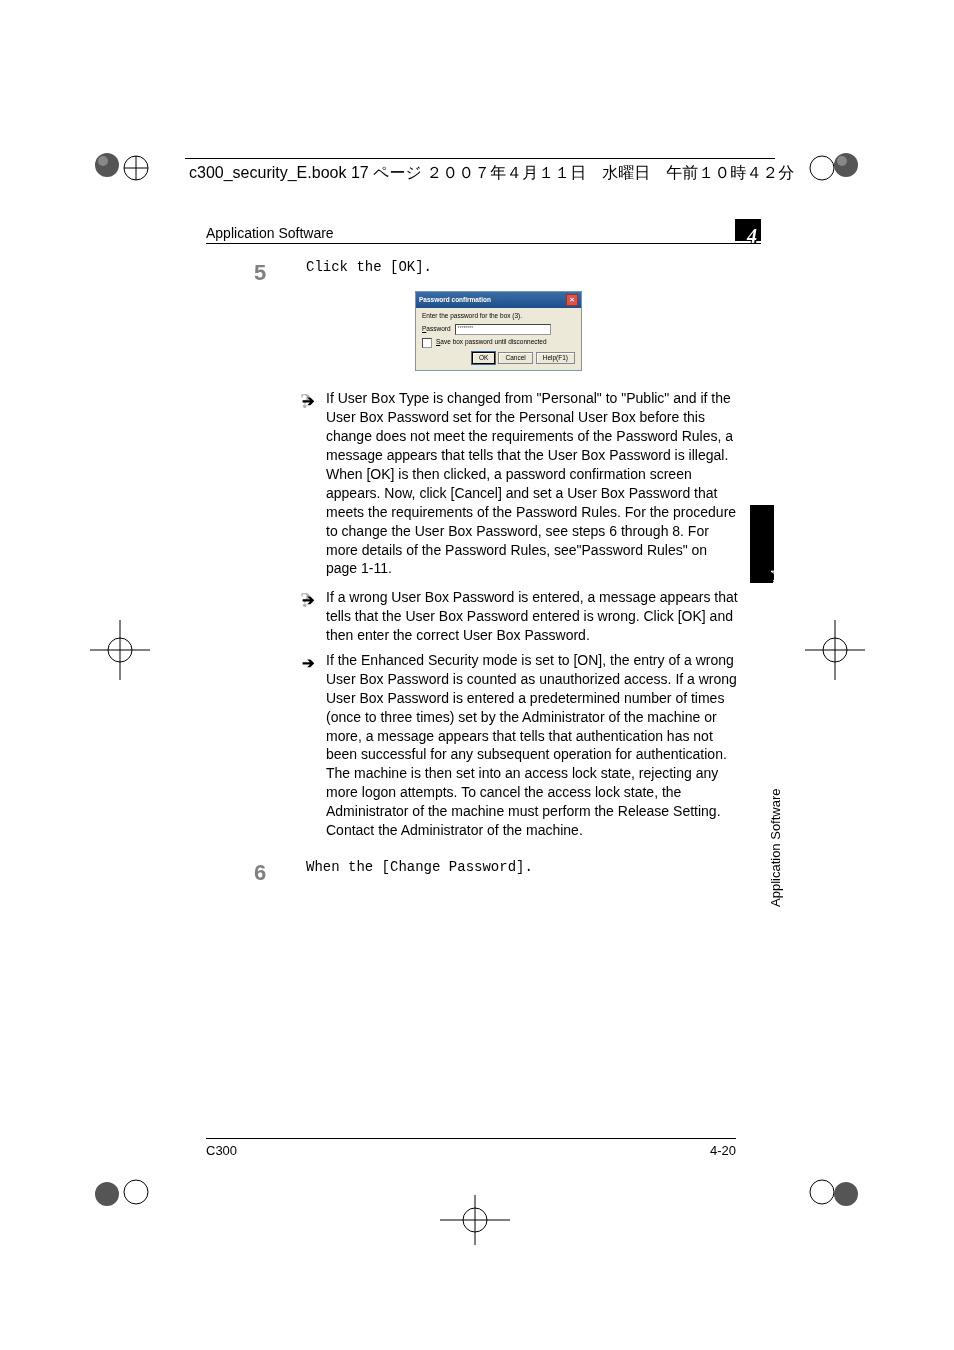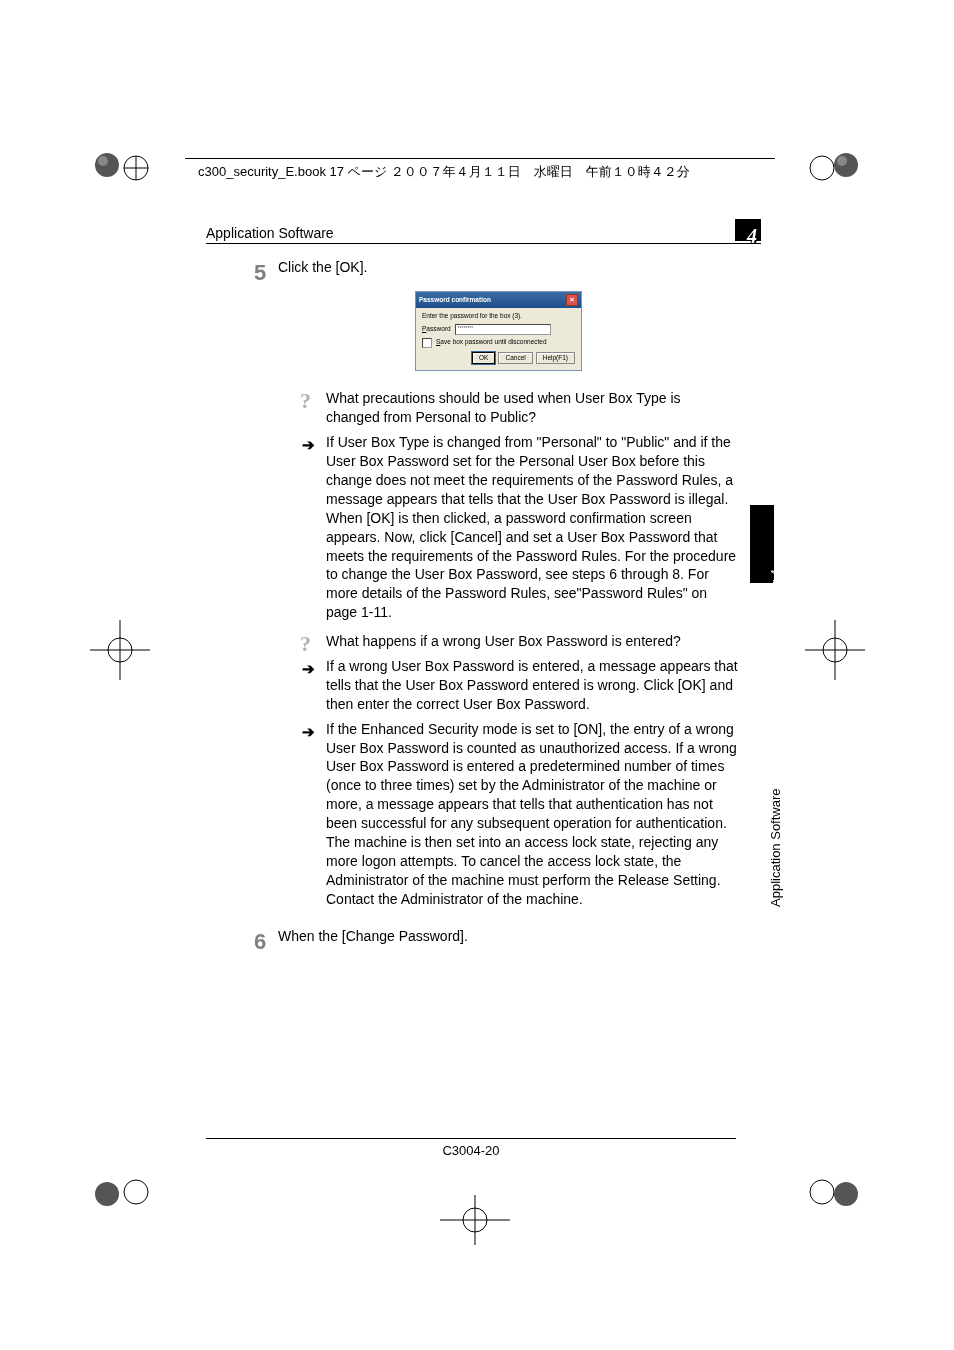--- a/index.html
+++ b/index.html
@@ -16,23 +16,23 @@
 
   .header-line {
     position: absolute;
     left: 185px;
     top: 158px;
     width: 590px;
     border-top: 1px solid #000;
   }
   .header-text {
     position: absolute;
-    left: 198px;
+    left: 189px;
     top: 163px;
-    font-size: 13px;
+    font-size: 16px;
   }
 
   .sec-header {
     position: absolute;
     left: 206px;
     top: 219px;
     width: 555px;
     border-bottom: 1px solid #000;
     display: flex;
     align-items: flex-end;
@@ -69,21 +69,21 @@
   .step-num {
     position: absolute;
     left: -6px;
     top: 0;
     font-size: 22px;
     font-weight: bold;
     color: #808080;
     font-family: Arial, sans-serif;
   }
   .step-block { position: relative; margin-bottom: 14px; }
-  .step-text { margin-left: 18px; }
+  .step-text { margin-left: 46px; font-family: Liberation Mono, monospace; }
   .sub-item { margin-left: 46px; margin-top: 6px; position: relative; padding-left: 18px; }
   .sub-item::before { content: "–"; position: absolute; left: 0; top: 0; }
 
   .dialog-shot {
     margin: 12px 0 18px 155px;
     width: 165px;
     border: 1px solid #7a96b0;
     background: #ece9d8;
     font-size: 6.5px;
   }
@@ -154,21 +154,21 @@
   .side-tab.dark span { left: 18px; bottom: -58px; }
   .side-tab.light span { left: 18px; bottom: -160px; }
 
   .footer {
     position: absolute;
     left: 206px;
     top: 1138px;
     width: 530px;
     border-top: 1px solid #000;
     display: flex;
-    justify-content: center;
+    justify-content: space-between;
     font-size: 13px;
     padding-top: 4px;
   }
 </style>
 </head>
 <body>
 
 <div class="reg-mark" style="left:58px; top:120px;">
   <svg width="120" height="120">
     <line x1="78" y1="0" x2="78" y2="110"></line>
@@ -283,30 +283,28 @@
       <div class="dlg-btns">
         <span class="dlg-btn default">OK</span>
         <span class="dlg-btn">Cancel</span>
         <span class="dlg-btn">Help(F1)</span>
       </div>
     </div>
   </div>
 
   <div class="qa-item">
     <span class="sym">?</span>
-    <span>What precautions should be used when User Box Type is changed from Personal to Public?</span>
   </div>
   <div class="ans-item">
     <span class="arrow">➔</span>
     <span>If User Box Type is changed from "Personal" to "Public" and if the User Box Password set for the Personal User Box before this change does not meet the requirements of the Password Rules, a message appears that tells that the User Box Password is illegal. When [OK] is then clicked, a password confirmation screen appears. Now, click [Cancel] and set a User Box Password that meets the requirements of the Password Rules. For the procedure to change the User Box Password, see steps 6 through 8. For more details of the Password Rules, see"Password Rules" on page 1-11.</span>
   </div>
 
   <div class="qa-item">
     <span class="sym">?</span>
-    <span>What happens if a wrong User Box Password is entered?</span>
   </div>
   <div class="ans-item">
     <span class="arrow">➔</span>
     <span>If a wrong User Box Password is entered, a message appears that tells that the User Box Password entered is wrong. Click [OK] and then enter the correct User Box Password.</span>
   </div>
   <div class="ans-item">
     <span class="arrow">➔</span>
     <span>If the Enhanced Security mode is set to [ON], the entry of a wrong User Box Password is counted as unauthorized access. If a wrong User Box Password is entered a predetermined number of times (once to three times) set by the Administrator of the machine or more, a message appears that tells that authentication has not been successful for any subsequent operation for authentication. The machine is then set into an access lock state, rejecting any more logon attempts. To cancel the access lock state, the Administrator of the machine must perform the Release Setting. Contact the Administrator of the machine.</span>
   </div>
 

